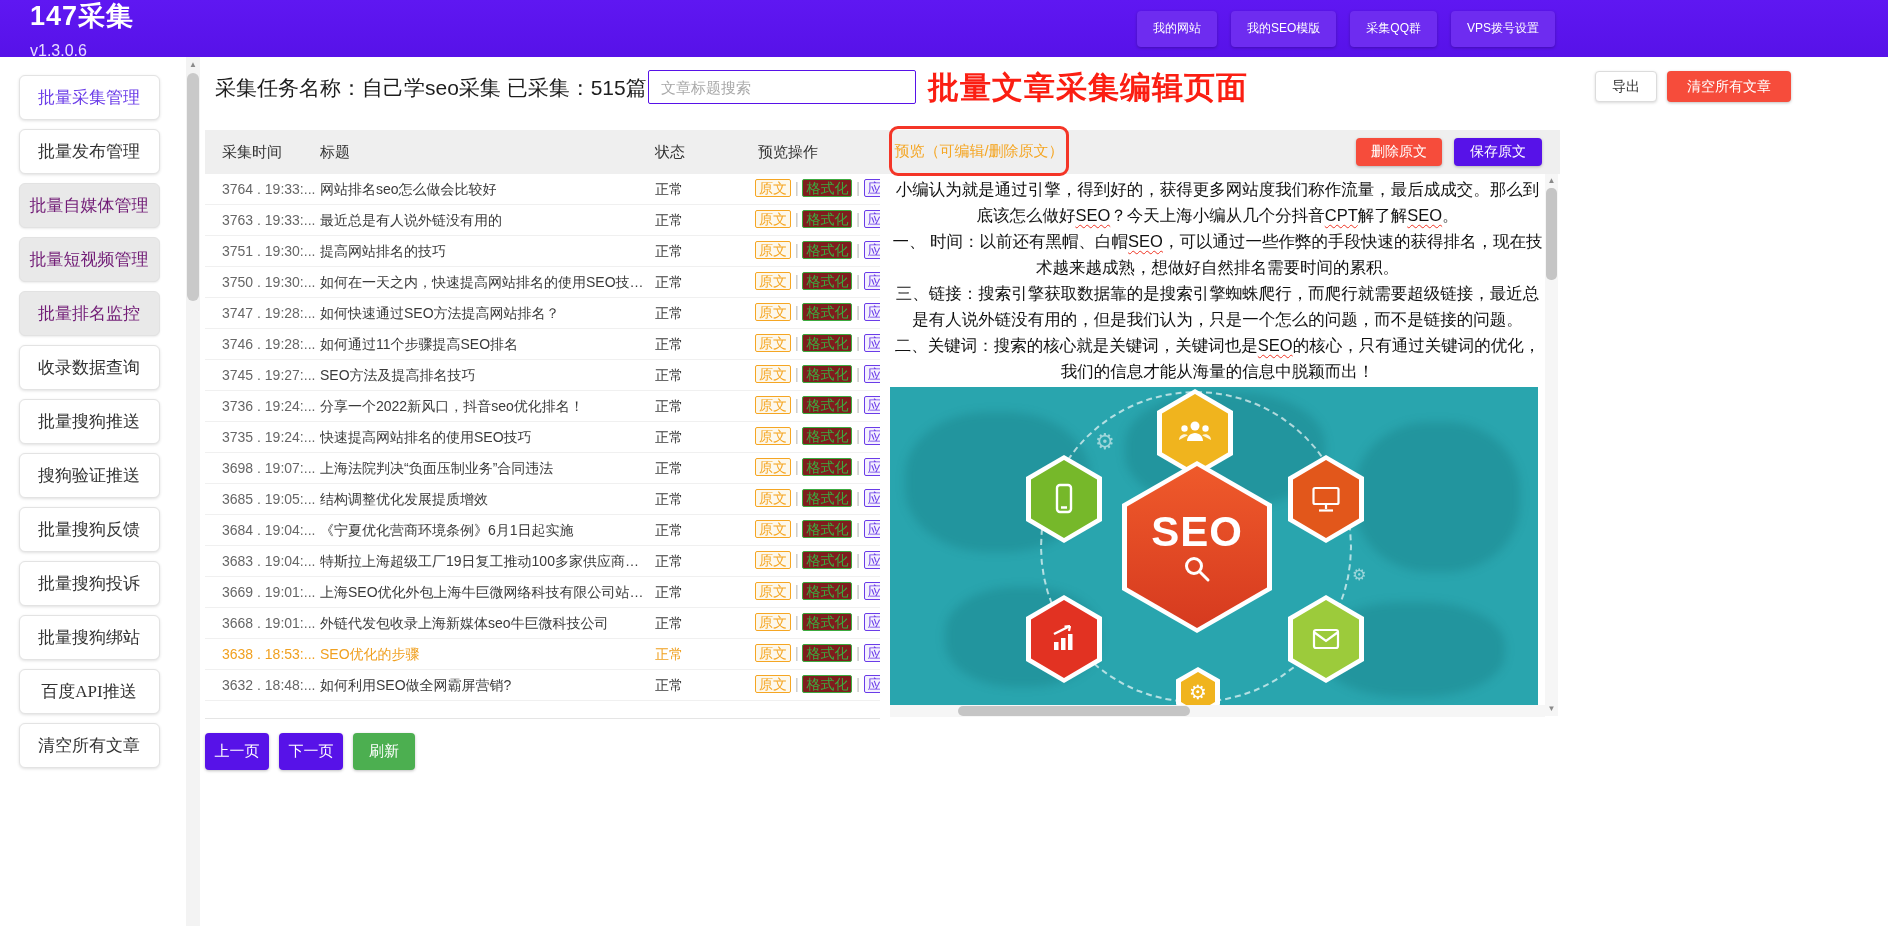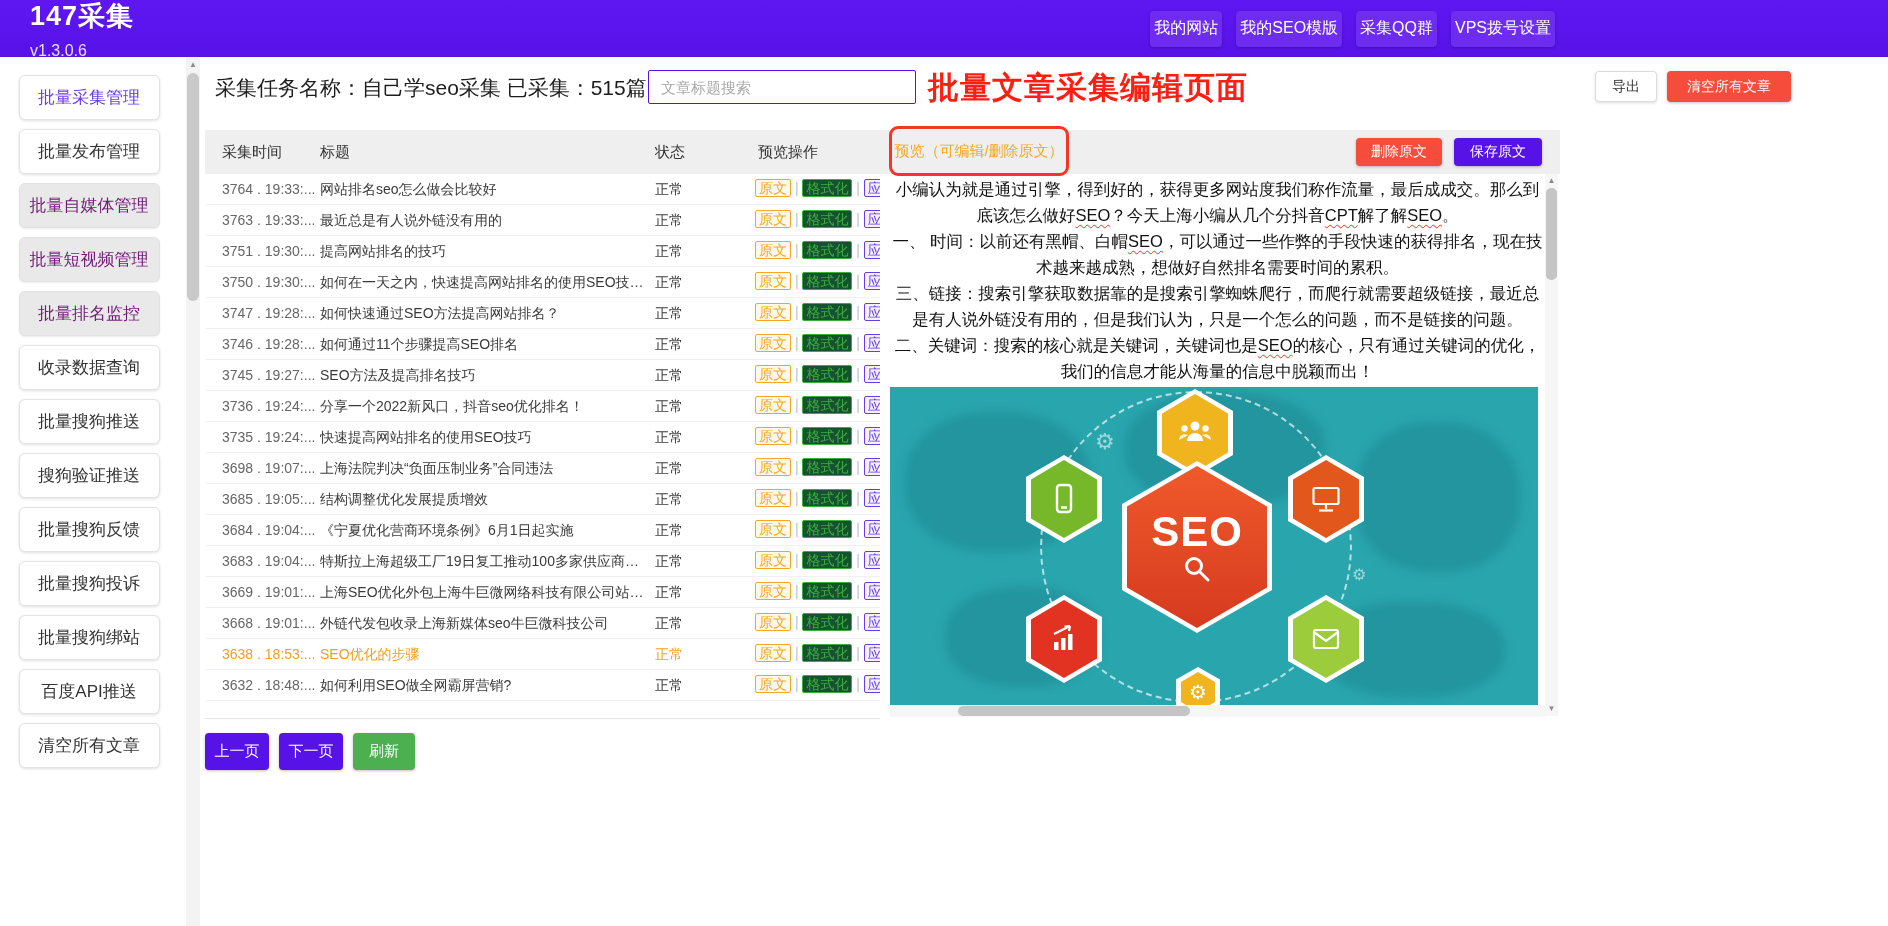--- a/index.html
+++ b/index.html
@@ -10,26 +10,26 @@
   html,body{width:1888px; height:926px; overflow:hidden;}
   body{font-family:"Liberation Sans","DejaVu Sans",sans-serif; background:#fff; position:relative;}
 
   
   .topbar{position:absolute; left:0; top:0; width:1888px; height:57px;
     background:linear-gradient(180deg,#5f17f2,var(--purple)); display:flex; align-items:center;}
   .logo-wrap{margin-left:30px; display:flex; align-items:baseline; gap:8px;flex-direction:column;}
   .logo{color:#fff; font-size:27px; font-weight:bold; letter-spacing:1px;}
   .version{color:#e8ddff; font-size:16px;}
   .top-nav{margin-left:auto; margin-right:333px; display:flex; gap:14px;}
-  .nav-btn{height:36px; padding:0 4px; background:var(--purple-light); border:none; border-radius:4px;
-    color:#fff; font-size:16px; display:flex; align-items:center; cursor:pointer;
+  .nav-btn{height:36px; padding:0 16px; background:var(--purple-light); border:none; border-radius:4px;
+    color:#fff; font-size:12px; display:flex; align-items:center; cursor:pointer;
     box-shadow:0 1px 3px rgba(0,0,0,.25); font-family:inherit;}
 
   
-  .sidebar{position:absolute; left:0; top:57px; width:178px; height:869px; background:#fff; padding-top:18px;}
+  .sidebar{position:absolute; left:0; top:57px; width:178px; height:869px; background:#fff; padding-top:18px;font-family:Liberation Serif, serif;}
   .side-btn{display:block; width:141px; height:45px; margin:0 auto 9px auto; background:#fff;
     border:1px solid #e3e3e3; border-radius:6px; font-size:17px; color:#333; cursor:pointer;
     box-shadow:0 1px 3px rgba(0,0,0,.12); font-family:inherit;}
   .side-btn.active{color:#6a3ce8;}
   .side-btn.disabled{background:#e9e9e9; color:#701a75; border-color:#e2e2e2; box-shadow:0 1px 2px rgba(0,0,0,.08); cursor:default;}
 
   
   .vscroll-left{position:absolute; left:186px; top:57px; width:14px; height:869px; background:#f3f3f3;}
   .vscroll-left .arrow{position:absolute; left:0; top:2px; width:14px; height:12px; color:#8a8a8a; font-size:8px; text-align:center; line-height:12px;}
   .vscroll-left .thumb{position:absolute; left:1px; top:16px; width:12px; height:228px; background:#c9c9c9; border-radius:6px;}
@@ -62,21 +62,21 @@
   
   .tbody{position:absolute; left:205px; top:174px; width:675px;}
   .trow{position:relative; height:31px; border-bottom:1px solid #f0f0f0; cursor:pointer;}
   .trow span{position:absolute; top:7px; font-size:14px; white-space:nowrap;}
   .c-time{left:17px; color:#666;}
   .c-title{left:115px; color:#3a3a3a; max-width:325px; overflow:hidden; text-overflow:ellipsis;}
   .c-status{left:450px; color:#3a3a3a;}
   .c-actions{left:550px; top:5px !important; width:125px; overflow:hidden; font-size:12px; color:#c0c0c0;}
   .tag{display:inline-block; border:1px solid; border-radius:2px; padding:1px 3px; font-size:12px; line-height:14px;}
   .tag-raw{color:var(--orange); border-color:var(--orange); background:#fdf8ec;}
-  .tag-fmt{color:var(--tag-green); border-color:var(--tag-green); background:#14532d;}
+  .tag-fmt{color:var(--tag-green); border-color:var(--tag-green); background:#7f1d1d;}
   .tag-apply{color:#6a3ce8; border-color:#6a3ce8; background:#f4f0fe;}
   .trow.highlight .c-time,.trow.highlight .c-title,.trow.highlight .c-status{color:var(--hl);}
   .table-footer-line{position:absolute; left:205px; top:718px; width:675px; height:1px; background:#e5e5e5;}
 
   
   .pg-btn{position:absolute; top:733px; height:37px; border:none; border-radius:4px; color:#fff; font-size:15px;
     cursor:pointer; box-shadow:0 1px 3px rgba(0,0,0,.25); font-family:inherit;}
   .pg-prev{left:205px; width:64px; background:var(--purple);}
   .pg-next{left:279px; width:64px; background:var(--purple);}
   .pg-refresh{left:353px; width:62px; background:var(--green);}

